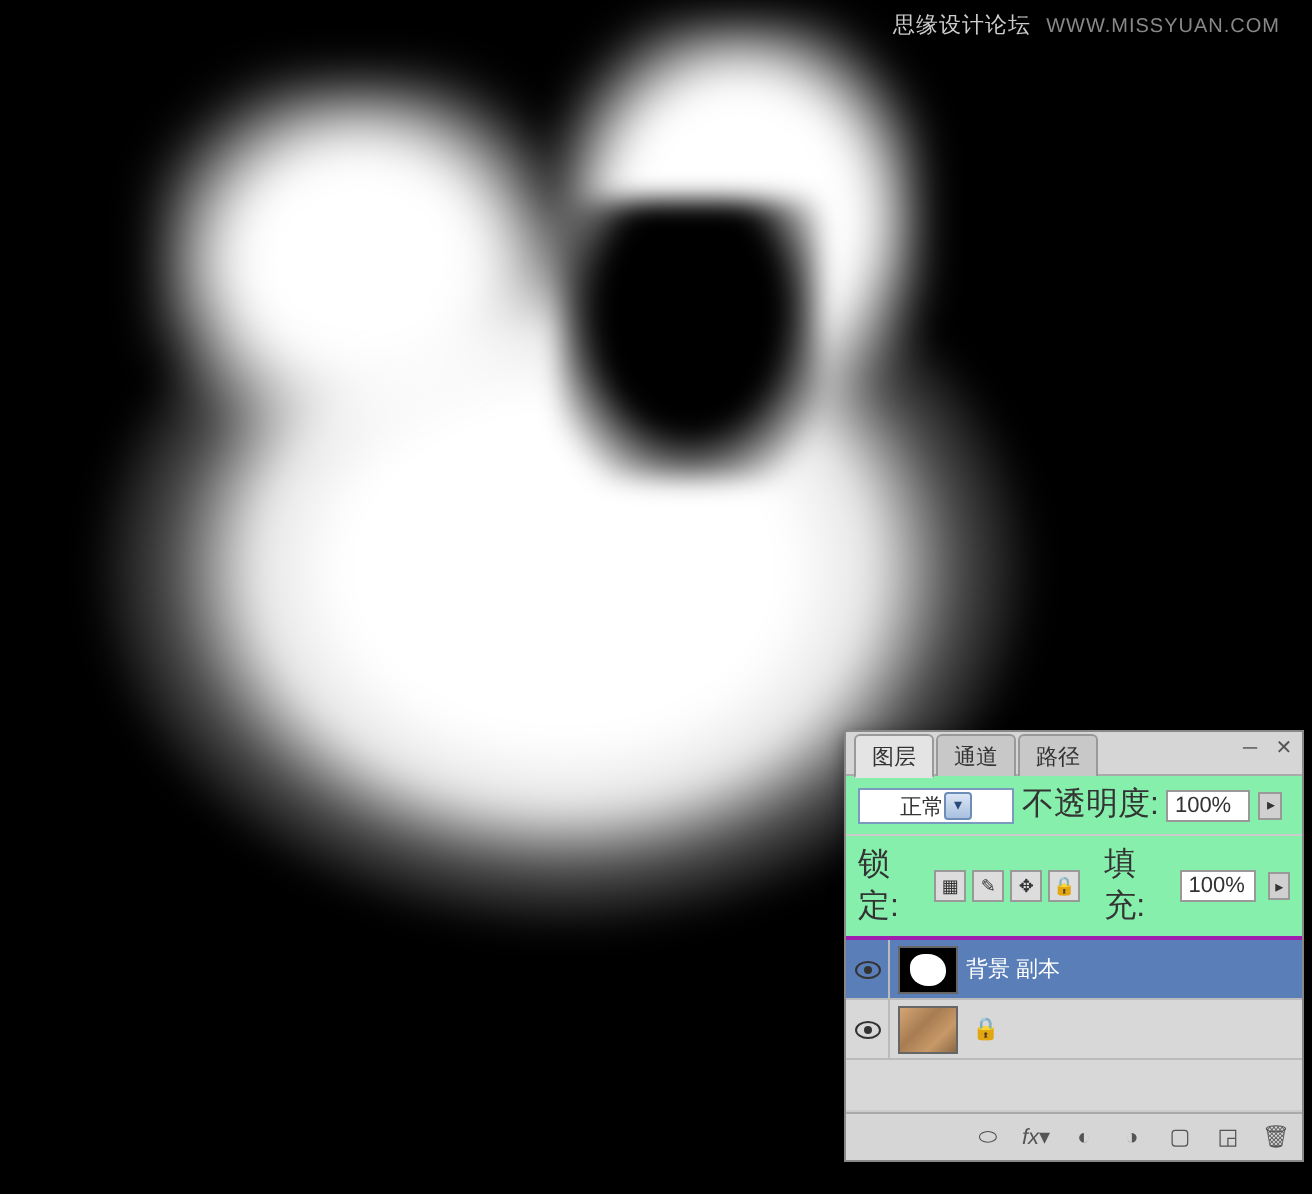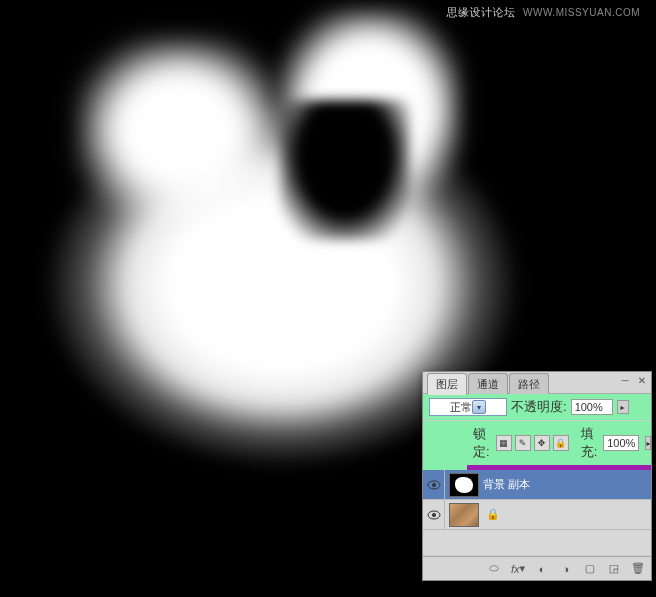--- a/index.html
+++ b/index.html
@@ -146,21 +146,21 @@
       height: 14px;
       background: linear-gradient(#dbe6f4, #a8c0e0);
       border: 1px solid #6b8db8;
       display: flex;
       align-items: center;
       justify-content: center;
       font-size: 8px;
       color: #2a4a7a;
       border-radius: 2px;
     }
-    .label { font-size: 13px; color: #333; }
+    .label { font-size: 16px; color: #333; }
     .value-box {
       background: #fff;
       border: 1px solid #999;
       padding: 0 3px;
       font-size: 11px;
       width: 42px;
       height: 16px;
       display: flex;
       align-items: center;
     }
@@ -173,22 +173,21 @@
       align-items: center;
       justify-content: center;
       font-size: 8px;
       cursor: pointer;
     }
     .lock-row {
       display: flex;
       align-items: center;
       padding: 4px 6px;
       gap: 6px;
-      border-bottom: 5px solid #a21caf;
-      margin-left: 44px;
+      border-bottom: 2px solid #a21caf;
     }
     .lock-icons {
       display: flex;
       gap: 3px;
     }
     .lock-icon {
       width: 16px;
       height: 16px;
       border: 1px solid #999;
       background: #ddd;

